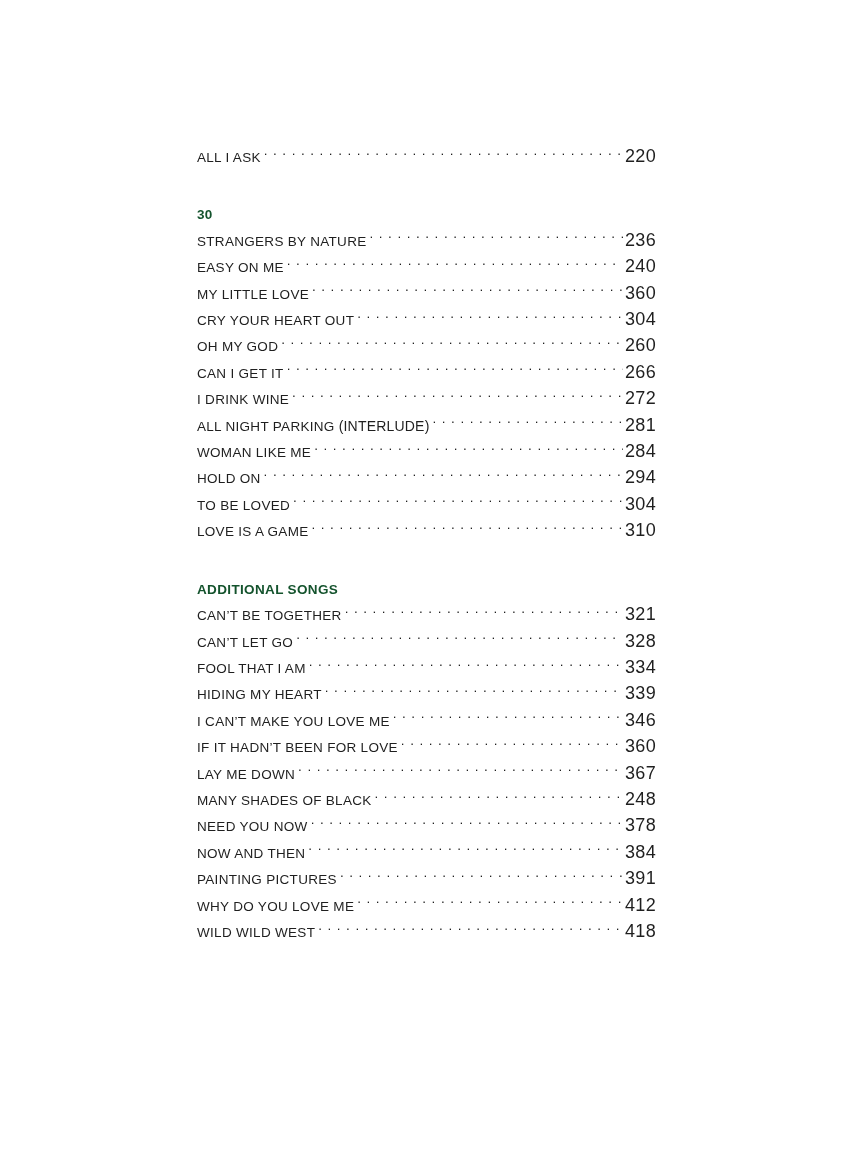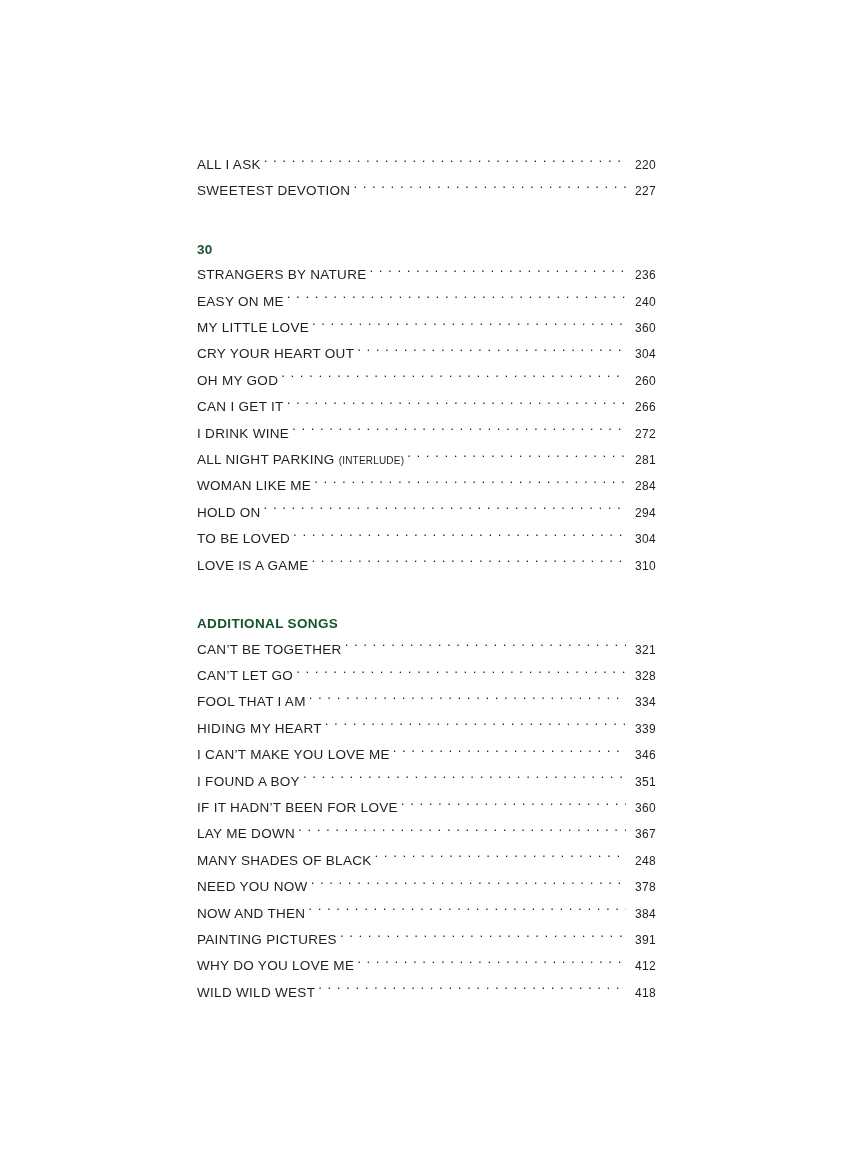--- a/index.html
+++ b/index.html
@@ -12,21 +12,21 @@
     height: 1152px;
     position: relative;
     font-family: "Liberation Sans", sans-serif;
     color: #1a1a1a;
     overflow: hidden;
   }
 
   #toc-page {
     position: absolute;
     left: 197px;
-    top: 152px;
+    top: 144px;
     width: 459px;
   }
 
   .toc-section {
     margin: 0;
     padding: 0;
   }
   .toc-section + .toc-section {
     margin-top: 32px;
   }
@@ -51,21 +51,21 @@
     color: #1f1f1f;
     white-space: nowrap;
   }
 
   .entry-title {
     flex: 0 0 auto;
     text-transform: uppercase;
   }
 
   .entry-sub {
-    font-size: 10px;
+    font-size: 14px;
     letter-spacing: 0.2px;
     margin-left: 4px;
     text-transform: uppercase;
   }
   .entry-sub:empty {
     display: none;
     margin-left: 0;
   }
 
   .entry-leader {
@@ -83,40 +83,35 @@
     bottom: -1px;
     font-size: 13.5px;
     letter-spacing: 0.9px;
     color: #1f1f1f;
     white-space: nowrap;
   }
 
   .entry-page {
     flex: 0 0 28px;
     text-align: right;
-    font-size: 12px;
+    font-size: 18px;
     letter-spacing: 0.3px;
     color: #1f1f1f;
   }
 </style>
 </head>
 <body>
 
 <div id="toc-page">
     <div class="toc-section">
       <div class="toc-entry">
         <span class="entry-title">ALL I ASK</span>
         <span class="entry-leader"></span>
         <span class="entry-page">220</span>
       </div>
-      <div class="toc-entry">
-        <span class="entry-title">SWEETEST DEVOTION</span>
-        <span class="entry-leader"></span>
-        <span class="entry-page">227</span>
-      </div>
     </div>
     <div class="toc-section">
       <div class="section-heading">30</div>
       <div class="toc-entry">
         <span class="entry-title">STRANGERS BY NATURE</span>
         <span class="entry-leader"></span>
         <span class="entry-page">236</span>
       </div>
       <div class="toc-entry">
         <span class="entry-title">EASY ON ME</span>
@@ -196,25 +191,20 @@
         <span class="entry-title">HIDING MY HEART</span>
         <span class="entry-leader"></span>
         <span class="entry-page">339</span>
       </div>
       <div class="toc-entry">
         <span class="entry-title">I CAN’T MAKE YOU LOVE ME</span>
         <span class="entry-leader"></span>
         <span class="entry-page">346</span>
       </div>
       <div class="toc-entry">
-        <span class="entry-title">I FOUND A BOY</span>
-        <span class="entry-leader"></span>
-        <span class="entry-page">351</span>
-      </div>
-      <div class="toc-entry">
         <span class="entry-title">IF IT HADN’T BEEN FOR LOVE</span>
         <span class="entry-leader"></span>
         <span class="entry-page">360</span>
       </div>
       <div class="toc-entry">
         <span class="entry-title">LAY ME DOWN</span>
         <span class="entry-leader"></span>
         <span class="entry-page">367</span>
       </div>
       <div class="toc-entry">

